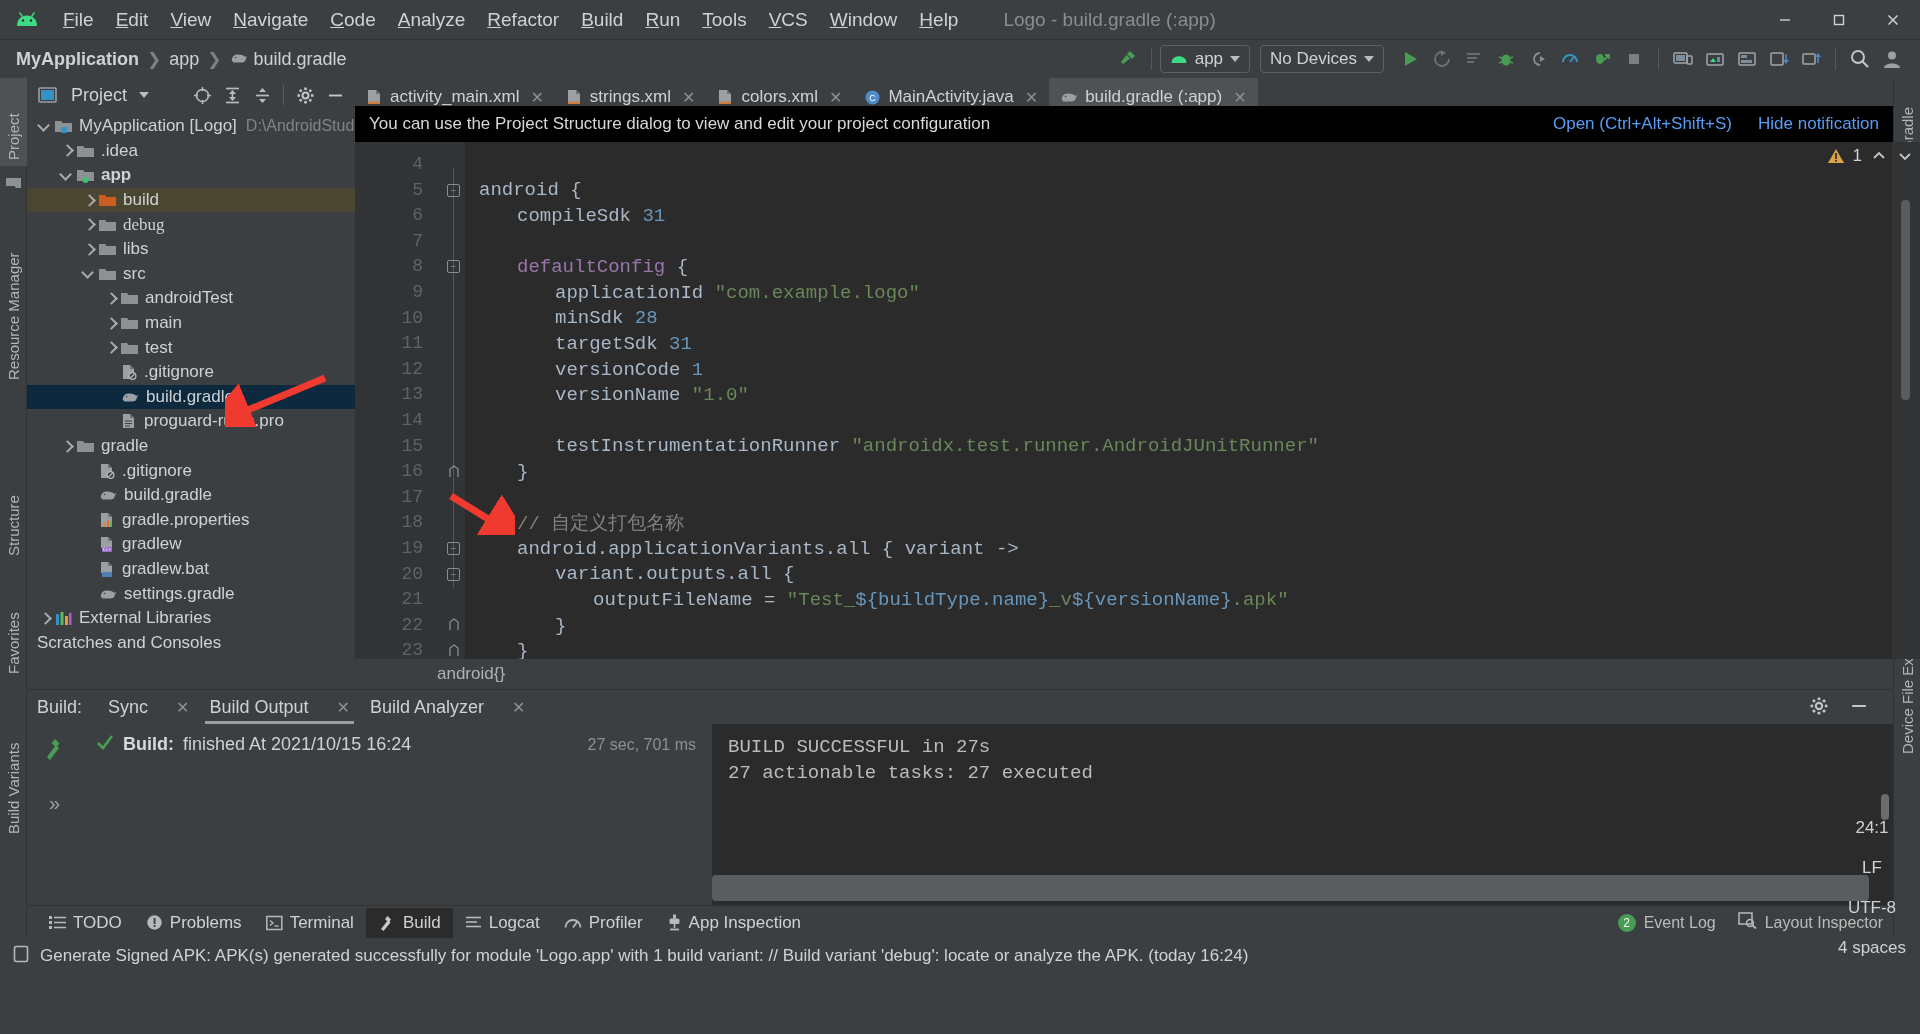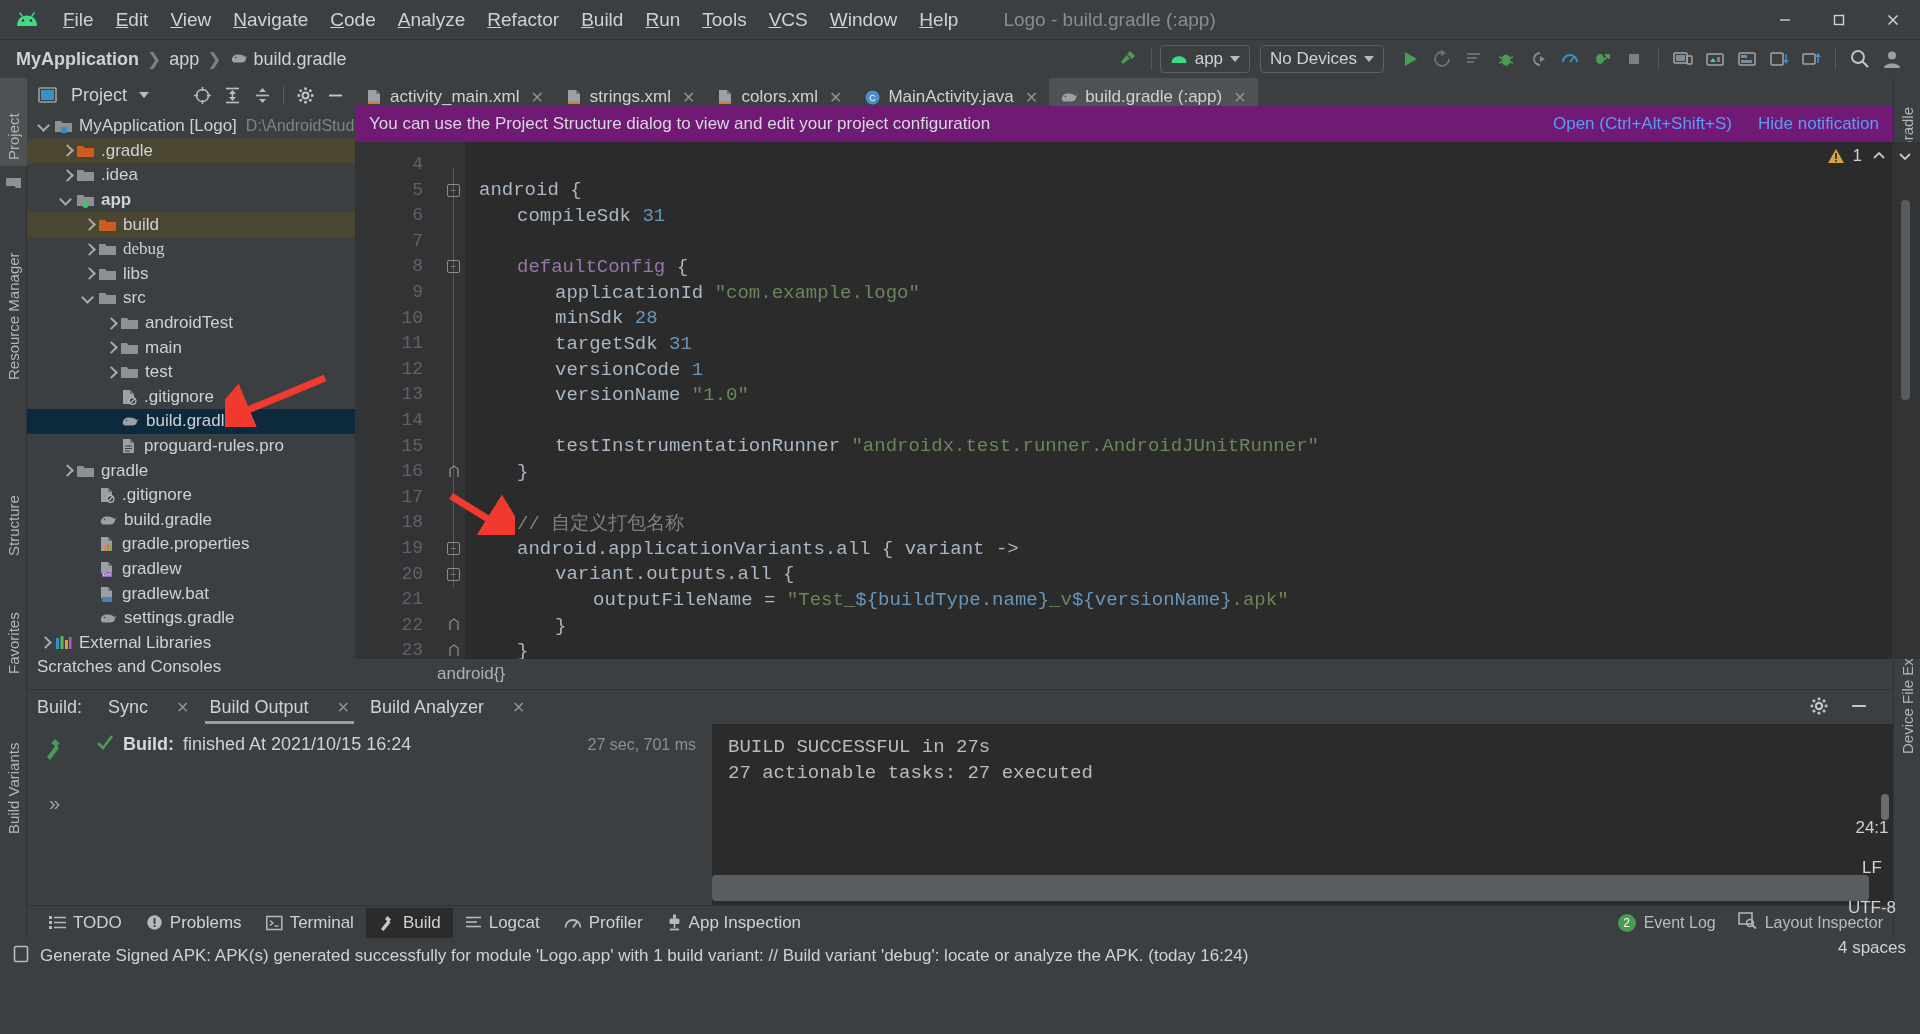--- a/index.html
+++ b/index.html
@@ -122,21 +122,21 @@
   .edtab.active { background: #4e5254; }
   .edtab.active::after {
     content: ''; position: absolute; left: 0; right: 0; bottom: 0; height: 3px;
     background: #9a9ea1;
   }
   .xbtn { color: #8d9193; font-size: 16px; margin-left: 4px; }
 
   
   .notif {
     position: absolute; top: 106px; left: 355px; width: 1538px; height: 36px;
-    background: #701a75; display: flex; align-items: center; font-size: 17px;
+    background: #000000; display: flex; align-items: center; font-size: 17px;
     color: #d6d9db; padding: 0 14px;
   }
   .notif-links { margin-left: auto; display: flex; gap: 26px; }
   .notif-links a { color: #589df6; text-decoration: none; }
 
   
   .editor {
     position: absolute; top: 142px; left: 355px; width: 1538px; height: 517px;
     background: #2b2b2b; overflow: hidden;
   }
@@ -538,29 +538,20 @@
         <div class="trow" style="padding-left: 10px;">
           <span class="arw d"></span>
           <span class="ico">
             <svg width="17" height="15" viewBox="0 0 17 15">
               <path d="M0 2 L6 2 L7.6 4 L17 4 L17 13 L0 13 Z" fill="#8d9194"></path>
               <rect x="6" y="8" width="6" height="6" fill="#3592c4"></rect>
             </svg>
           </span>
           <span class="tlabel">MyApplication [Logo]</span>
           <span class="tmeta">D:\AndroidStud</span>
-        </div>
-        <div class="trow hl-build" style="padding-left: 32px;">
-          <span class="arw r"></span>
-          <span class="ico">
-            <svg width="17" height="14" viewBox="0 0 17 14">
-              <path d="M0 2 L6 2 L7.6 4 L17 4 L17 13 L0 13 Z" fill="#cc5c20"></path>
-            </svg>
-          </span>
-          <span class="tlabel">.gradle</span>
         </div>
         <div class="trow" style="padding-left: 32px;">
           <span class="arw r"></span>
           <span class="ico">
             <svg width="17" height="14" viewBox="0 0 17 14">
               <path d="M0 2 L6 2 L7.6 4 L17 4 L17 13 L0 13 Z" fill="#8d9194"></path>
             </svg>
           </span>
           <span class="tlabel">.idea</span>
         </div>

